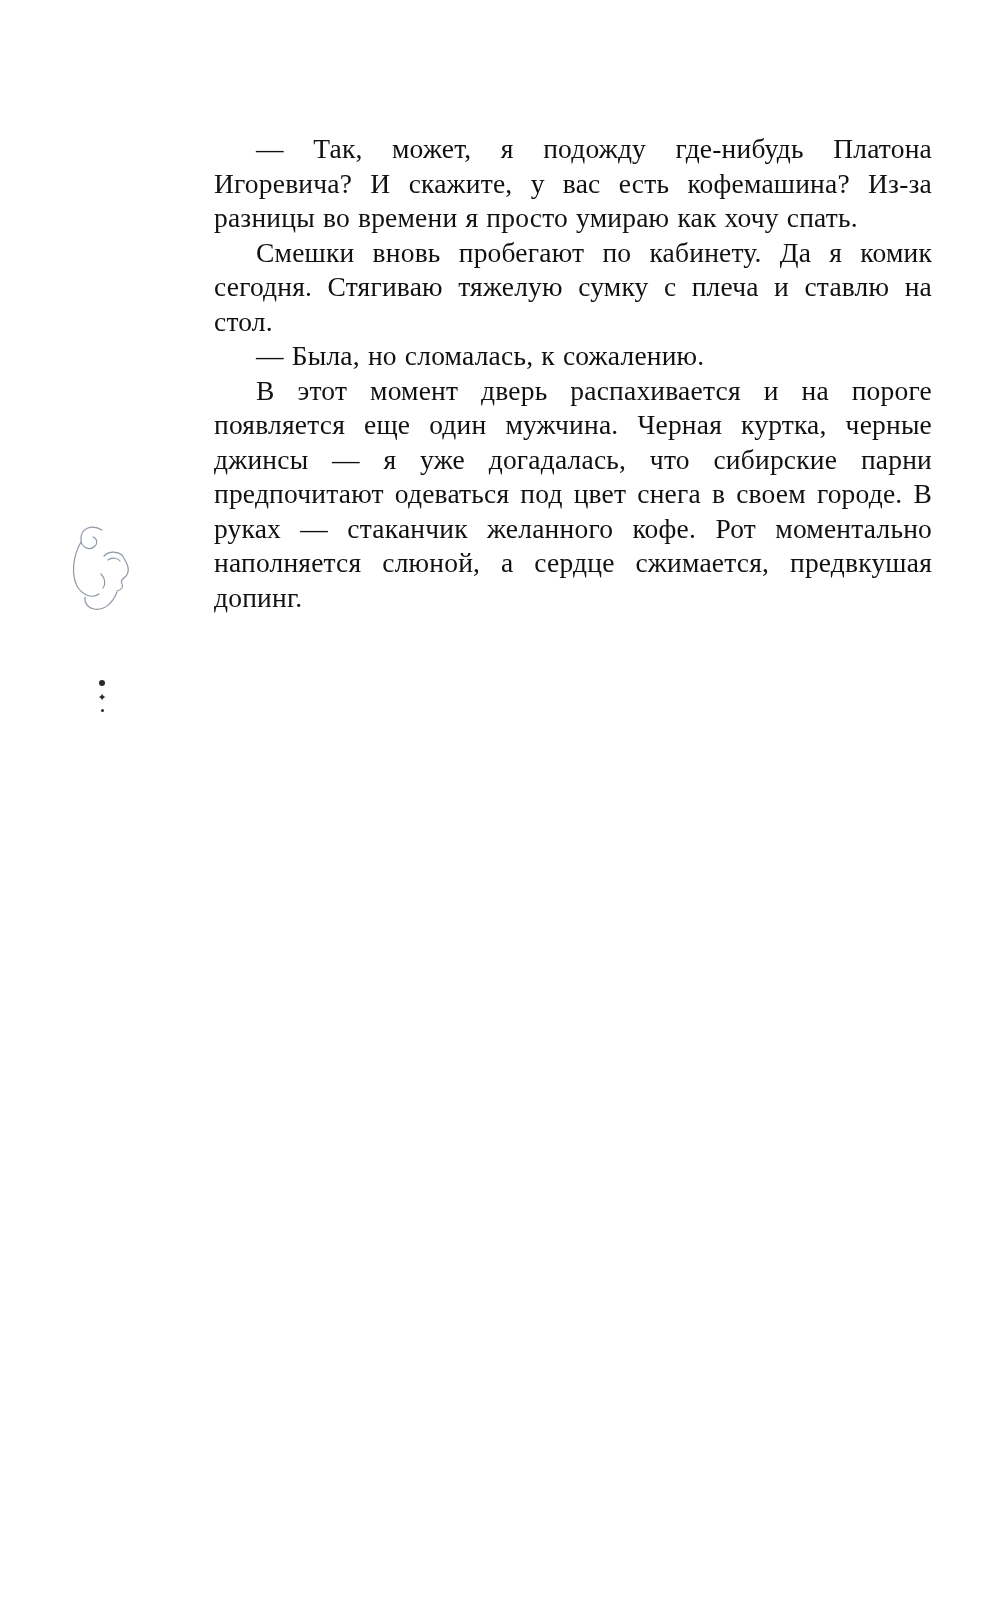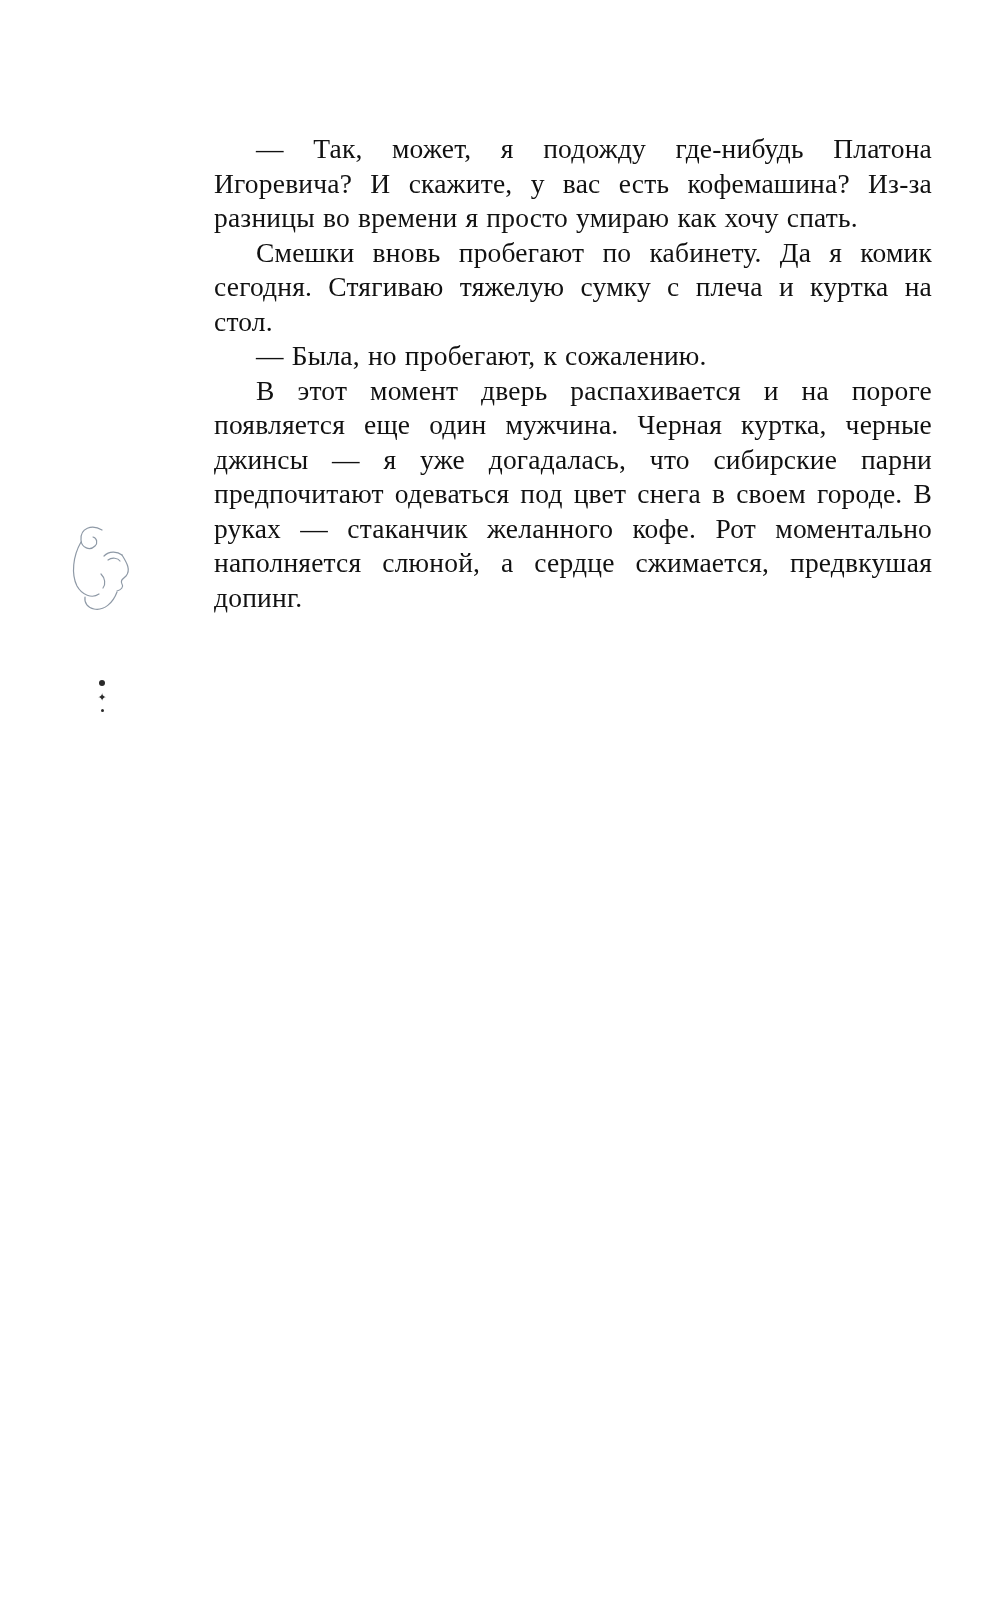--- a/index.html
+++ b/index.html
@@ -101,18 +101,18 @@
   </div>
 
   <div class="ornament-dots">
     <span class="dot-large"></span>
     <span class="dot-star">✦</span>
     <span class="dot-small"></span>
   </div>
 
   <div class="text-block">
     <p>— Так, может, я подожду где-нибудь Платона Игоревича? И скажите, у вас есть кофемашина? Из-за разницы во времени я просто умираю как хочу спать.</p>
-    <p>Смешки вновь пробегают по кабинету. Да я комик сегодня. Стягиваю тяжелую сумку с плеча и куртка на стол.</p>
-    <p>— Была, но пробегают, к сожалению.</p>
+    <p>Смешки вновь пробегают по кабинету. Да я комик сегодня. Стягиваю тяжелую сумку с плеча и ставлю на стол.</p>
+    <p>— Была, но сломалась, к сожалению.</p>
     <p>В этот момент дверь распахивается и на пороге появляется еще один мужчина. Черная куртка, черные джинсы — я уже догадалась, что сибирские парни предпочитают одеваться под цвет снега в своем городе. В руках — стаканчик желанного кофе. Рот моментально наполняется слюной, а сердце сжимается, предвкушая допинг.</p>
   </div>
 
 </div>
 
 </body></html>

